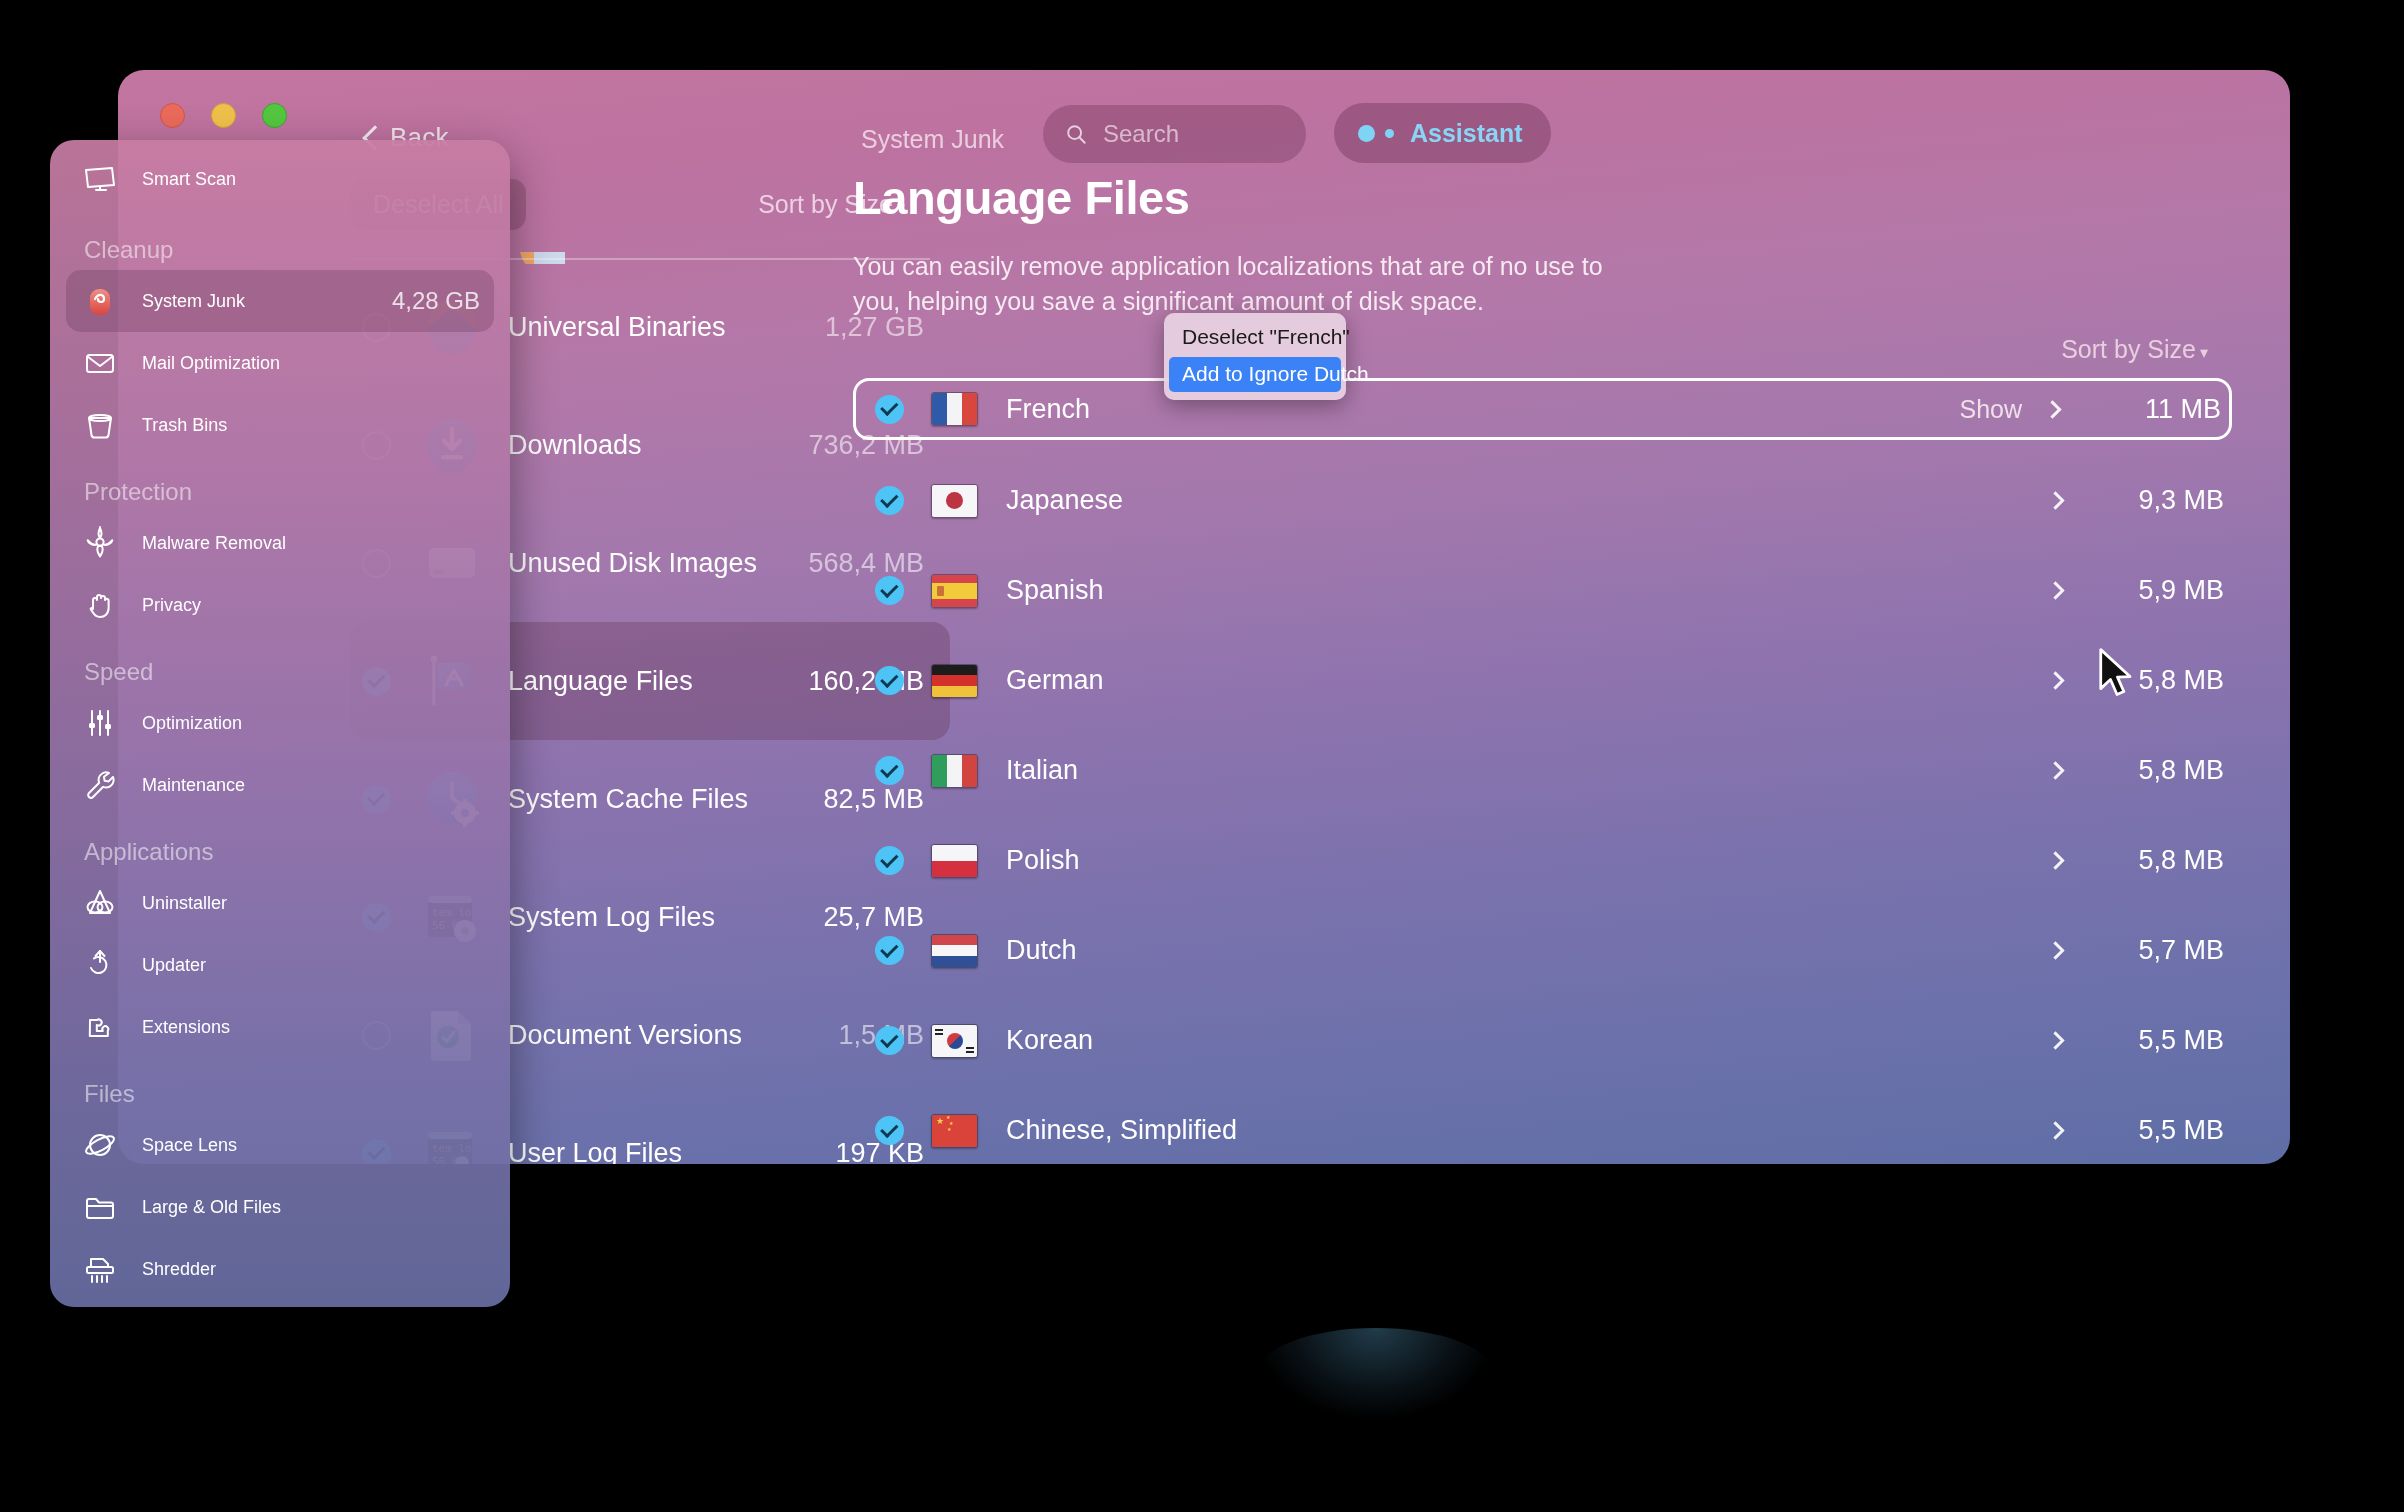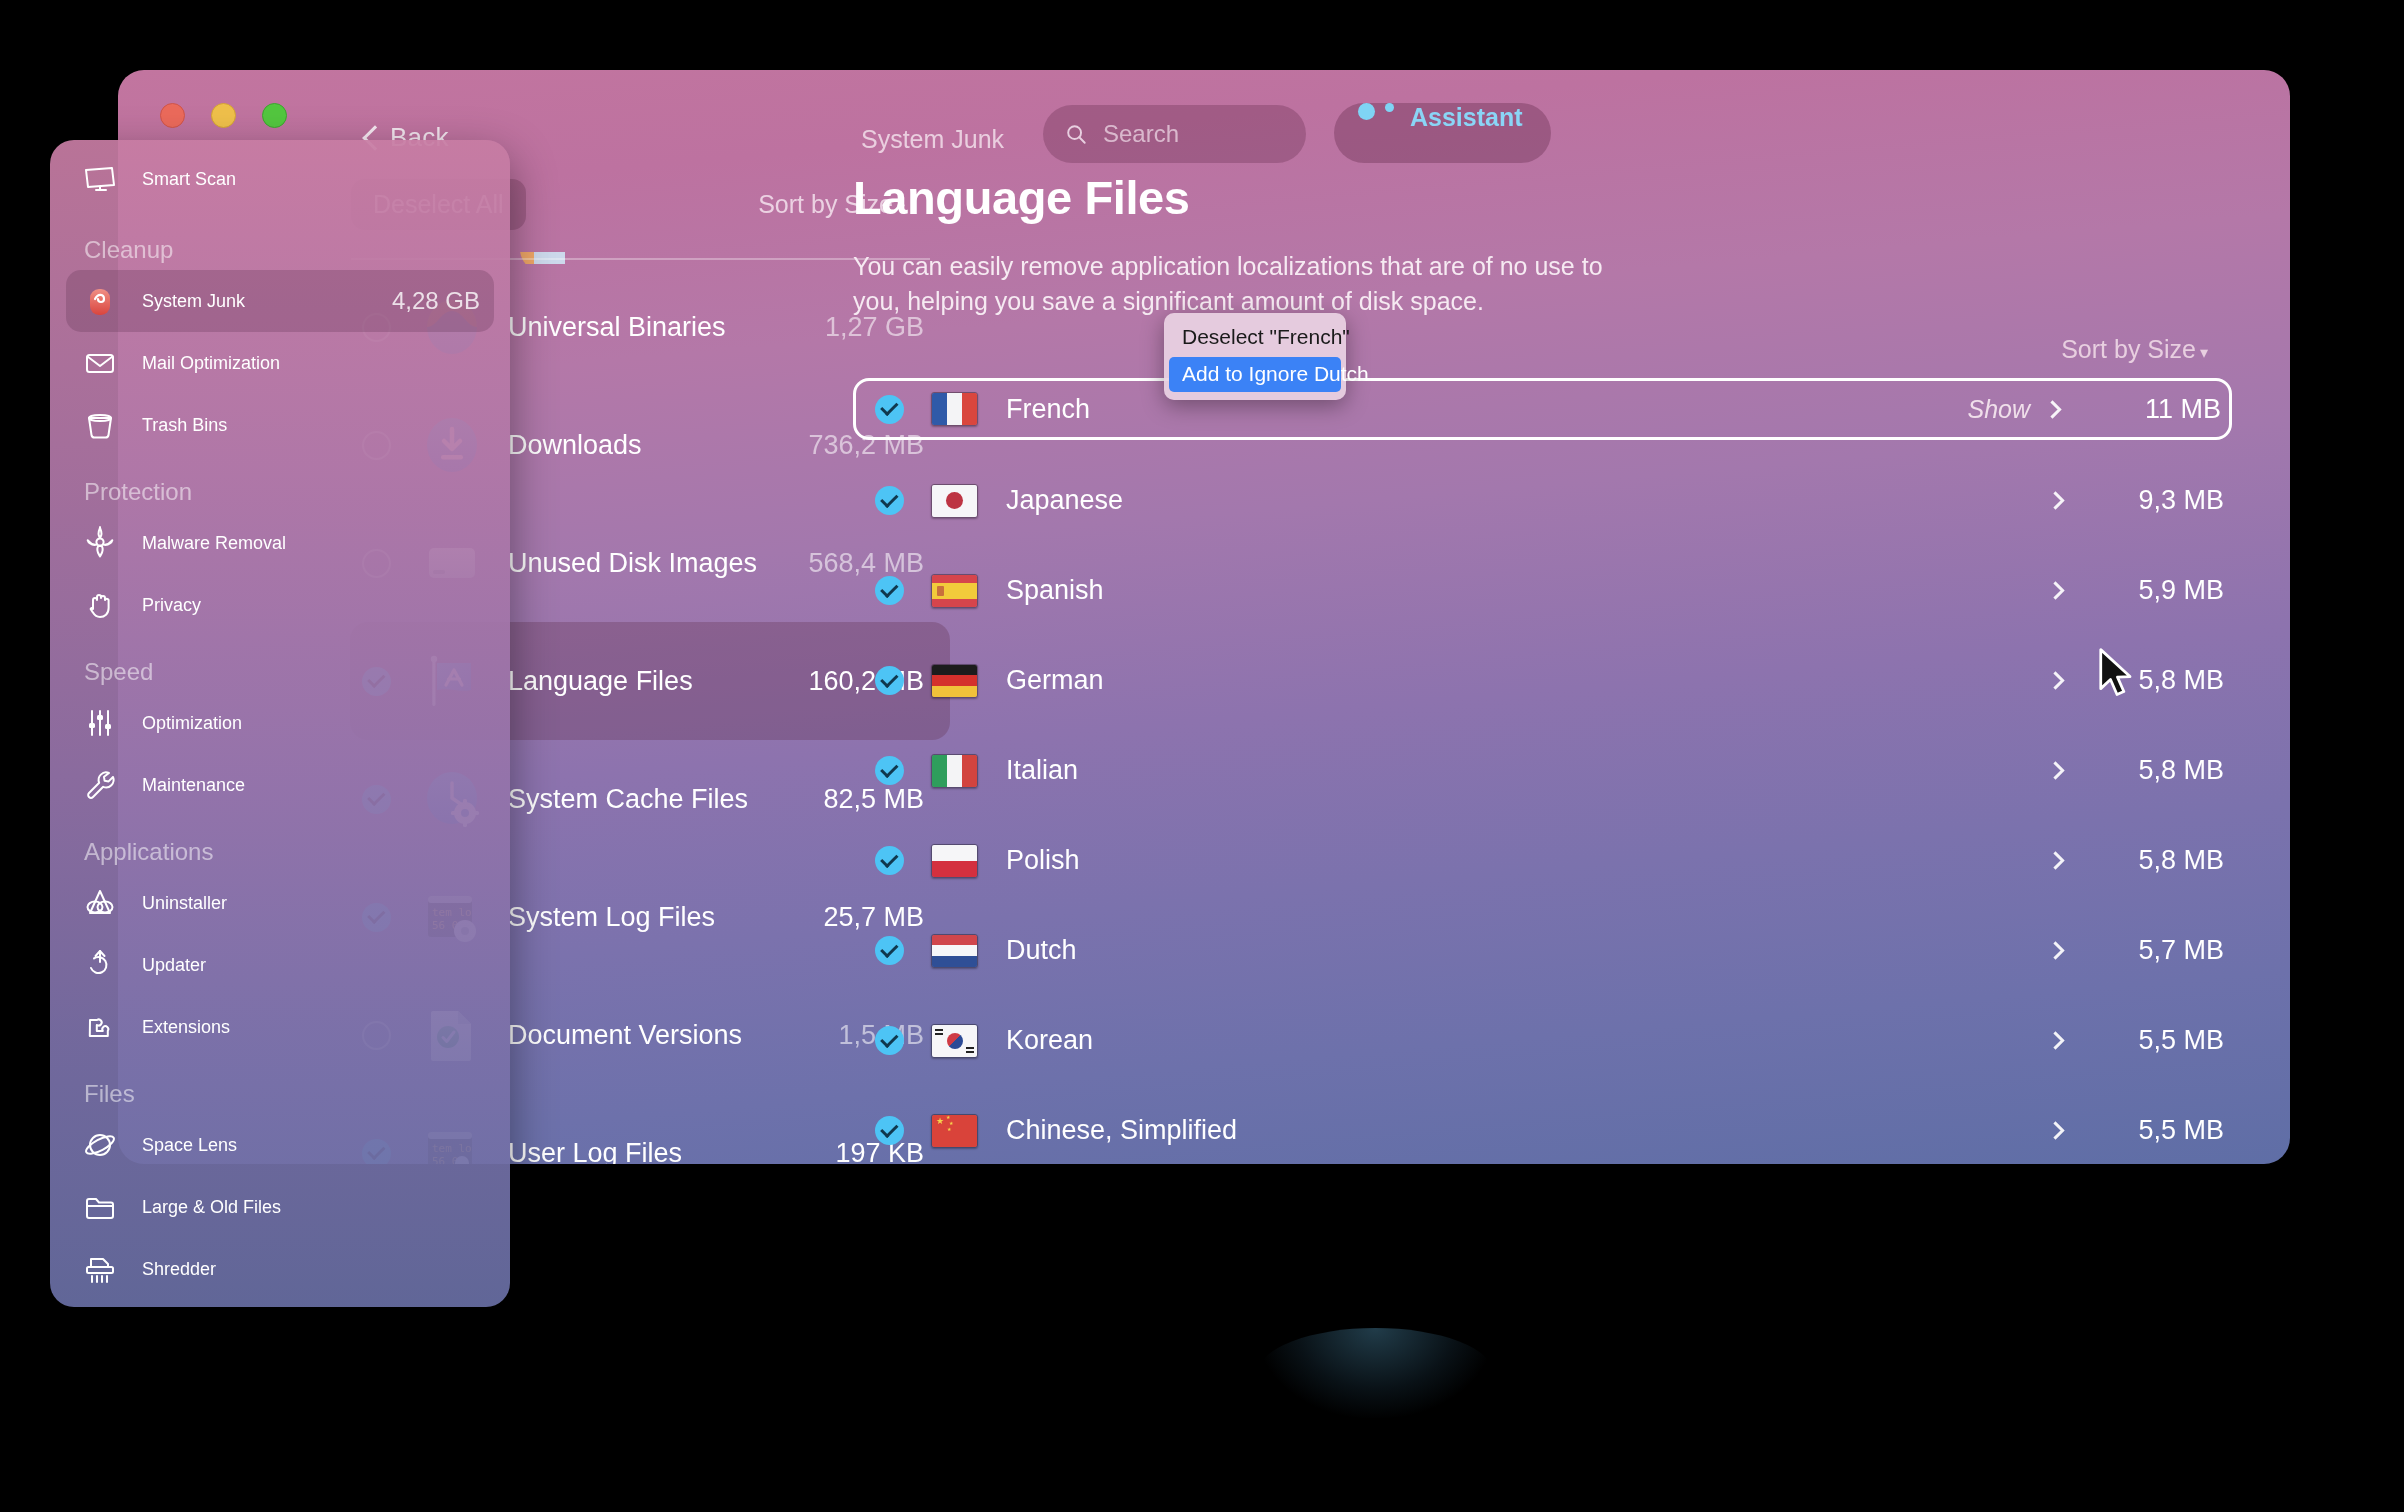--- a/index.html
+++ b/index.html
@@ -58,21 +58,21 @@
     display:flex; align-items:center; padding:0 22px; gap:16px;
   }
   .search-ic { width:22px; height:22px; flex:none; }
   .search-ph { color:#e4c9da; font-size:24px; opacity:.85; }
 
   .assistant-btn {
     position:absolute; left:1216px; top:33px;
     height:60px; padding:0 28px 0 24px;
     border-radius:30px;
     background: rgba(94,39,70,.34);
-    display:flex; gap:10px; cursor:pointer;
+    display:flex; align-items:center; gap:10px; cursor:pointer;
   }
   .asst-dot1{ width:17px;height:17px;border-radius:50%;background:#7fd4f5;}
   .asst-dot2{ width:9px;height:9px;border-radius:50%;background:#7fd4f5;}
   .assistant-btn span.lbl { color:#8ad5f6; font-size:25px; font-weight:bold; margin-left:6px;}
 
   
   .mid-col { position:absolute; left:232px; top:110px; width:600px; height:1180px; }
   .deselect-btn{
     position:absolute; left:1px; top:-1px;
     padding:11px 22px; border-radius:14px;
@@ -146,21 +146,21 @@
   .lang-check:after{
     content:""; width:13px;height:7px;border-left:3.5px solid #10394f;border-bottom:3.5px solid #10394f;
     transform: rotate(-45deg) translate(1px,-2px);
   }
   .flag{
     width:47px;height:34px;flex:none;margin-right:28px;border-radius:3px;
     border:1px solid rgba(0,0,0,.35); overflow:hidden; position:relative;
     box-shadow:0 1px 2px rgba(0,0,0,.3);
   }
   .lang-name{ color:#fff; font-size:27px; flex:1; }
-  .lang-show{ color:#f4e5ee; font-size:25px; margin-right:16px; opacity:.95;font-style:italic;}
+  .lang-show{ color:#f4e5ee; font-size:25px; margin-right:24px; opacity:.95;}
   .chev-right{ width:13px;height:13px;border-right:3px solid rgba(255,255,255,.92);border-top:3px solid rgba(255,255,255,.92);transform:rotate(45deg); margin-right:42px; flex:none;}
   .lang-size{ color:#fff; font-size:27px; width:120px; text-align:right; margin-right:8px;}
   .row-gap{ height:31px; }
 
   
   .ctx-menu{
     position:absolute; left:1046px; top:243px;
     width:182px; border-radius:10px;
     background: rgba(232,210,226,.93);
     padding:7px 0 8px 0;

